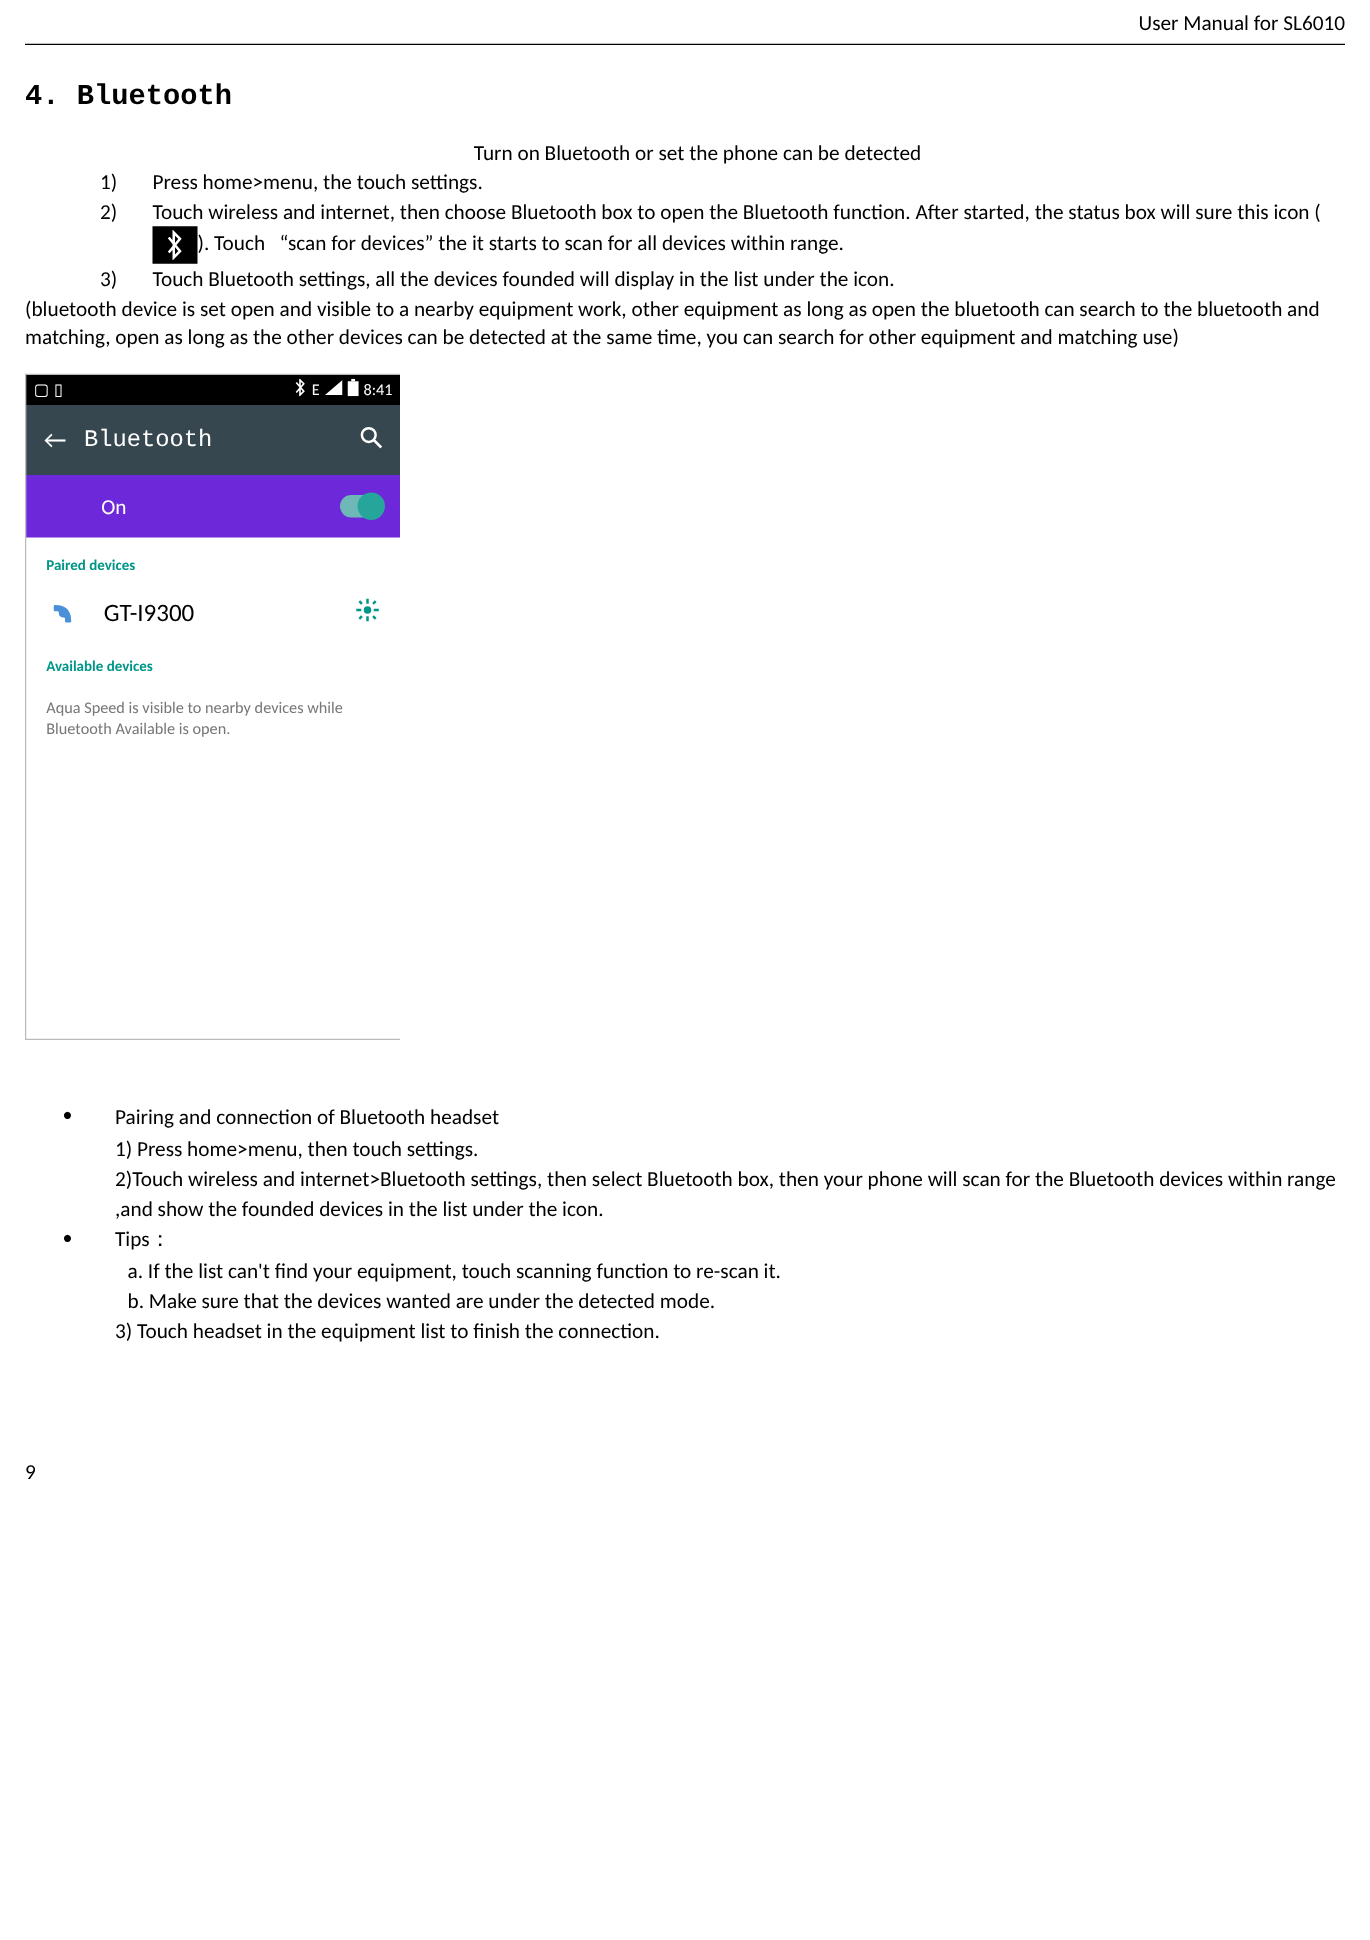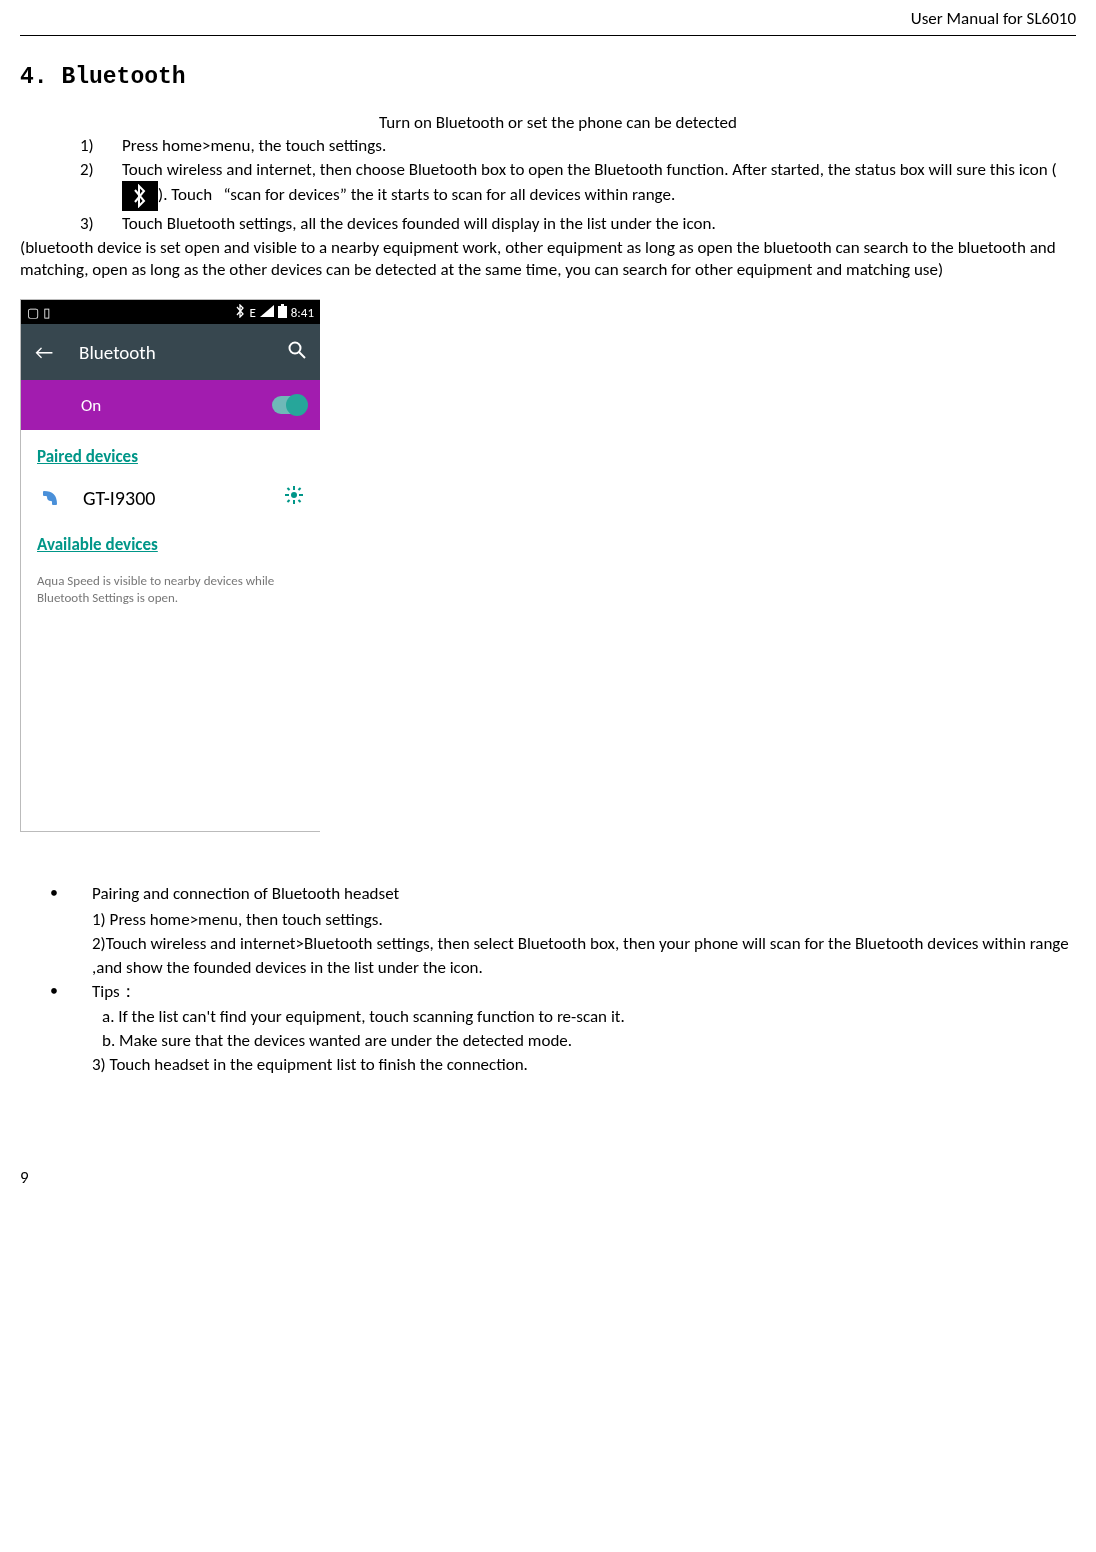--- a/index.html
+++ b/index.html
@@ -14,27 +14,27 @@
     .bt-inline-icon { display:inline-block; width:36px; height:30px; background:#000; vertical-align:middle; position:relative; }
     .bt-inline-icon svg { position:absolute; left:8px; top:3px; }
     .paren { margin:2px 0 18px 0; line-height:1.3; }
     .bold-line { font-weight:bold; margin-bottom:14px; }
     .phone { width:300px; height:533px; border:1px solid #bbb; border-right:none; background:#fff; position:relative; margin-bottom:50px; }
     .statusbar { height:24px; background:#000; color:#fff; display:flex; align-items:center; padding:0 6px; font-size:13px; }
     .sb-left { display:flex; gap:4px; }
     .sb-right { margin-left:auto; display:flex; align-items:center; gap:4px; }
     .appbar { height:56px; background:#37474f; color:#fff; display:flex; align-items:center; padding:0 14px; }
     .appbar .arrow { font-size:20px; }
-    .appbar .title { margin-left:26px; font-size:19px; font-weight:500; }
+    .appbar .title { margin-left:14px; font-size:19px; font-weight:500;font-family:Liberation Mono, monospace; }
     .appbar .mag { margin-left:auto; }
-    .onrow { height:50px; background:#a21caf; color:#fff; display:flex; align-items:center; padding:0 14px 0 60px; }
+    .onrow { height:50px; background:#6d28d9; color:#fff; display:flex; align-items:center; padding:0 14px 0 60px; }
     .onrow .lbl { font-size:17px; }
     .toggle { margin-left:auto; width:34px; height:18px; background:#6fb8b8; border-radius:9px; position:relative; }
     .toggle .knob { position:absolute; right:-2px; top:-2px; width:22px; height:22px; background:#26a69a; border-radius:50%; }
-    .section-h { color:#009688; font-weight:bold; font-size:17px; padding:16px 16px 10px;text-decoration:underline; }
+    .section-h { color:#009688; font-weight:bold; font-size:12px; padding:16px 16px 10px; }
     .dev-row { display:flex; align-items:center; padding:8px 16px; }
     .dev-row .dicon { width:24px; display:flex; justify-content:center; }
     .dev-row .dname { margin-left:22px; font-size:20px; color:#000; }
     .dev-row .gear { margin-left:auto; }
     .note { color:#777; font-size:13px; line-height:1.3; padding:8px 16px; }
     .bullets { list-style:none; margin-left:30px; }
     .bullets > li { position:relative; padding-left:42px; margin-bottom:2px; line-height:1.4; }
     .bullets > li::before { content:"•"; position:absolute; left:0; top:0; font-size:16px; }
     .sub { margin-left:72px; line-height:1.4; }
     .sub-ind { margin-left:82px; line-height:1.4; }
@@ -136,21 +136,21 @@
               <rect x="14" y="3" width="3" height="2" transform="rotate(-45 15.5 4)"></rect>
               <rect x="3" y="15" width="3" height="2" transform="rotate(-45 4.5 16)"></rect>
               <rect x="14" y="15" width="3" height="2" transform="rotate(45 15.5 16)"></rect>
             </g>
           </svg>
       </span>
     </div>
 
     <div class="section-h">Available devices</div>
 
-    <div class="note">Aqua Speed is visible to nearby devices while Bluetooth Settings is open.</div>
+    <div class="note">Aqua Speed is visible to nearby devices while Bluetooth Available is open.</div>
   </div>
 
   <ul class="bullets">
     <li><span>Pairing and connection of Bluetooth headset</span></li>
   </ul>
   <div class="sub">1) Press home&gt;menu, then touch settings.</div>
   <div class="sub">2)Touch wireless and internet&gt;Bluetooth settings, then select Bluetooth box, then your phone will scan for the Bluetooth devices within range ,and show the founded devices in the list under the icon.</div>
 
   <ul class="bullets">
     <li><span>Tips：</span></li>

